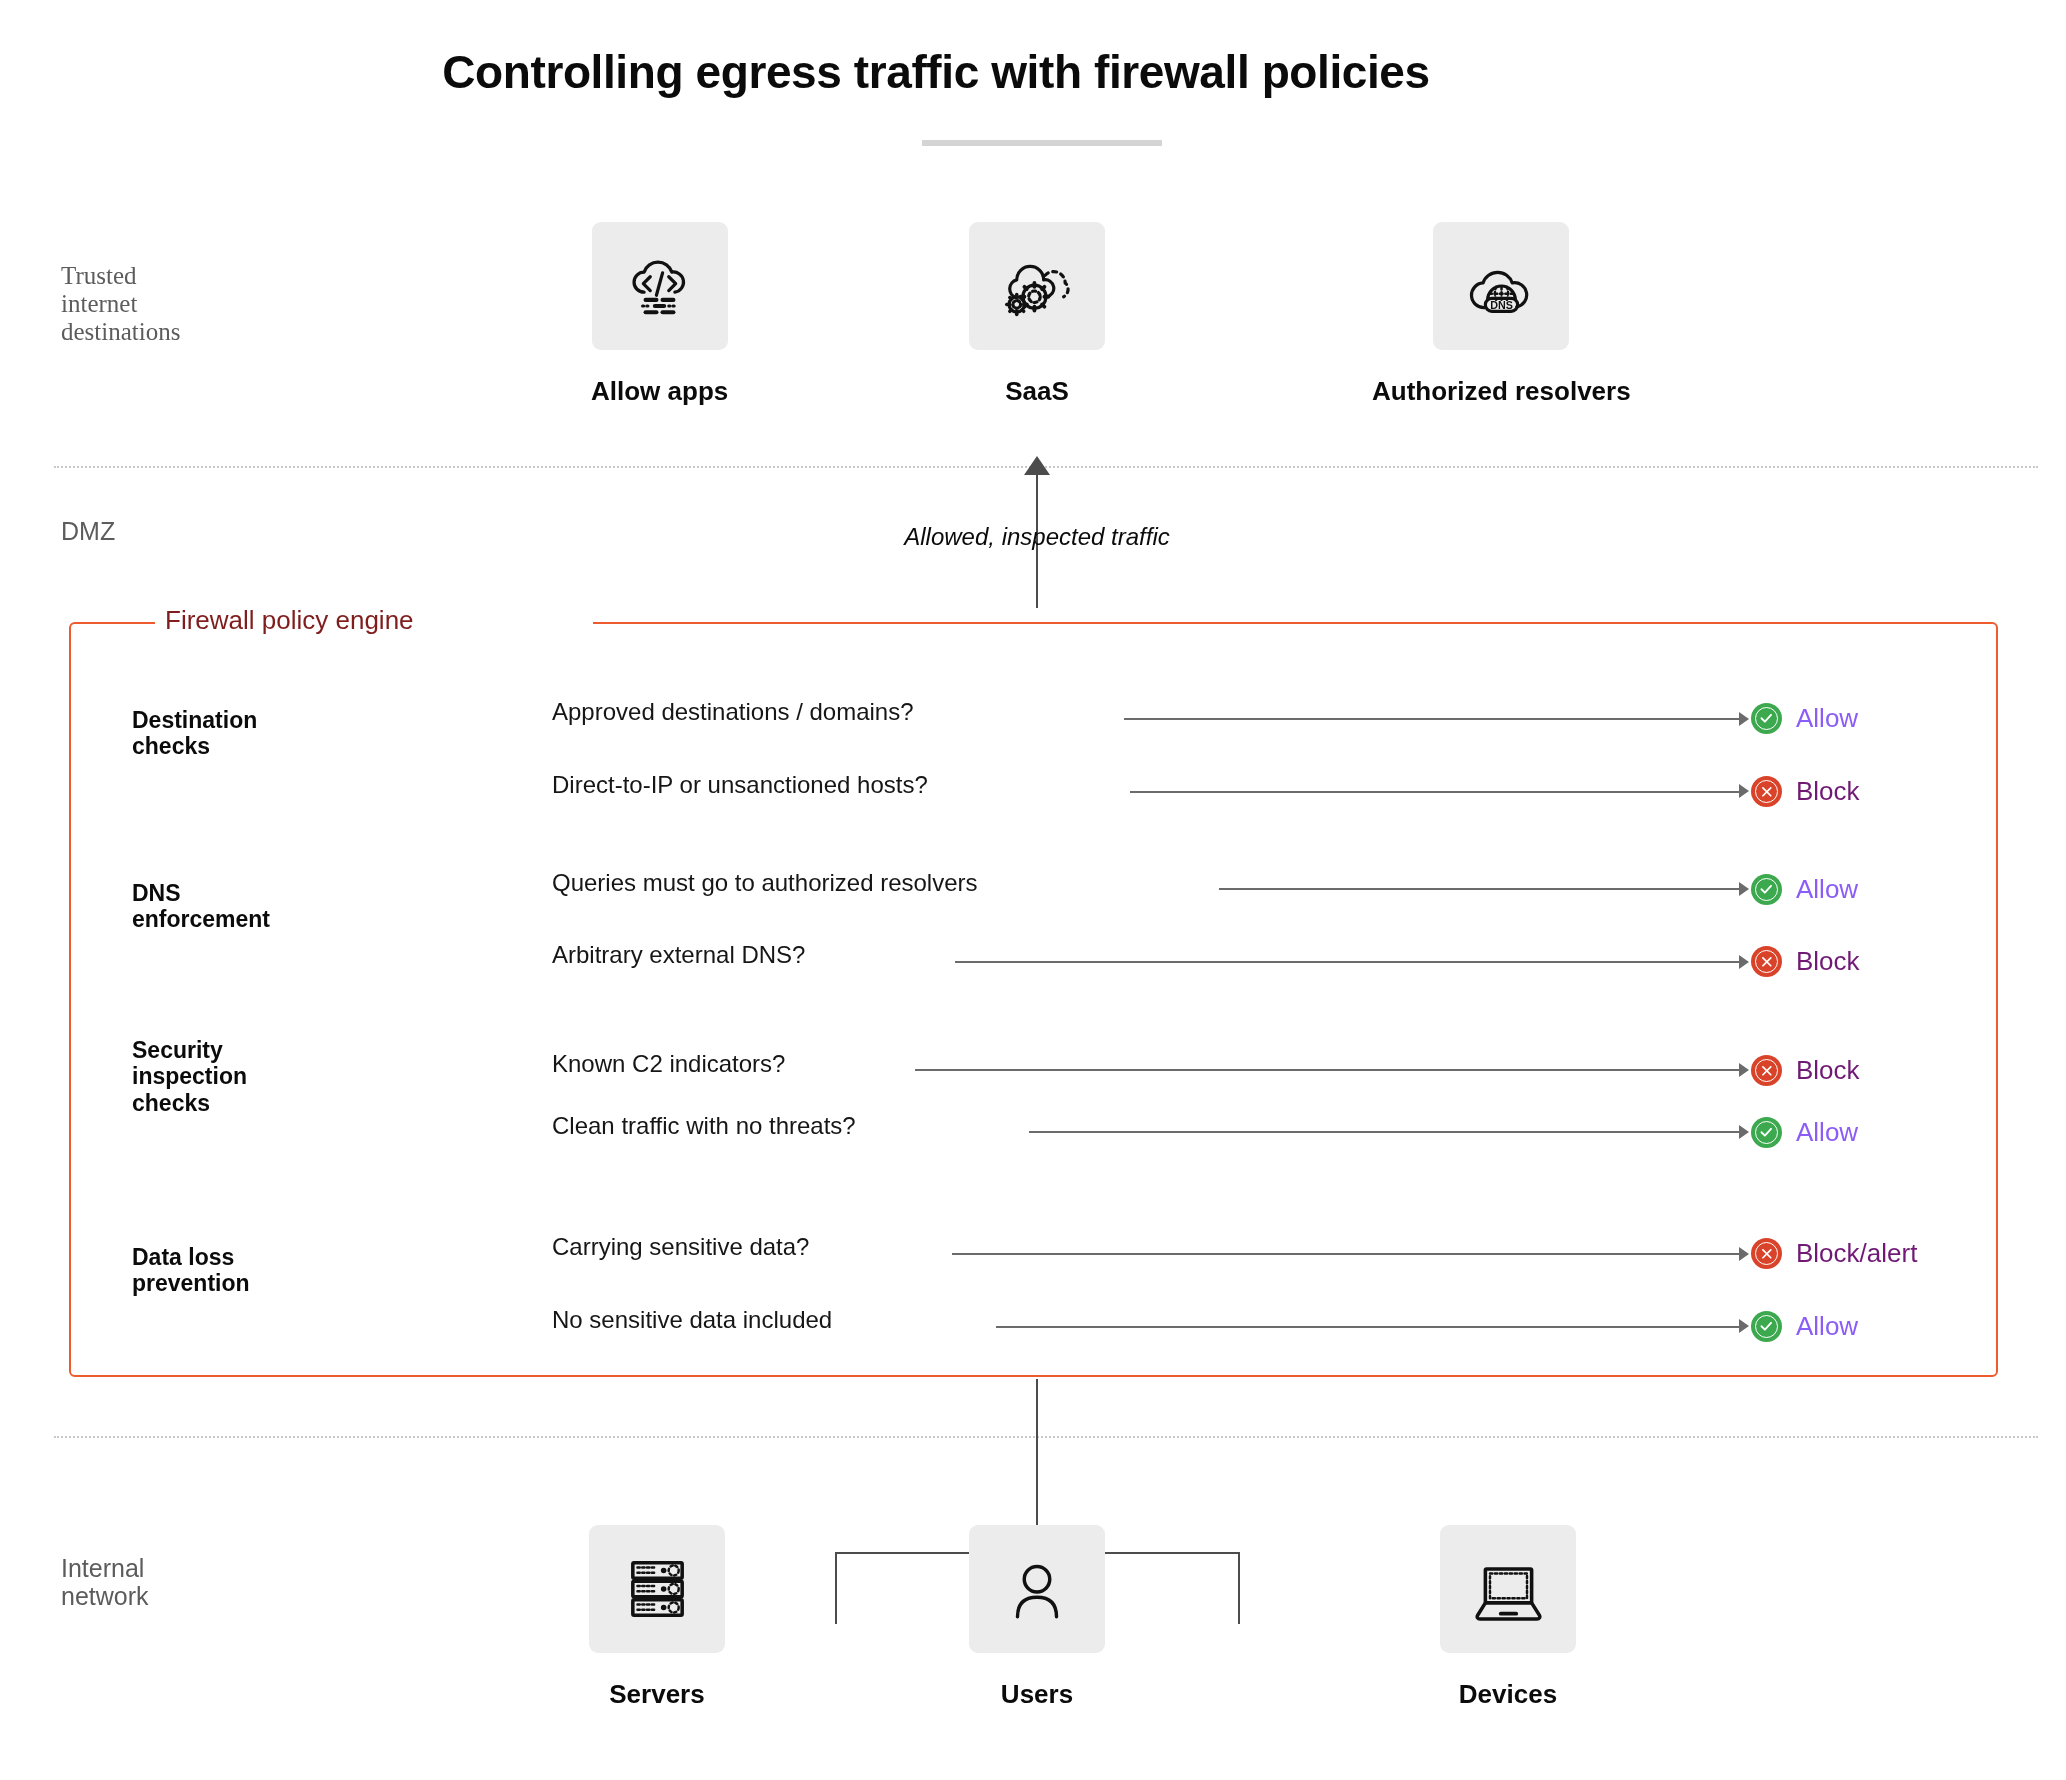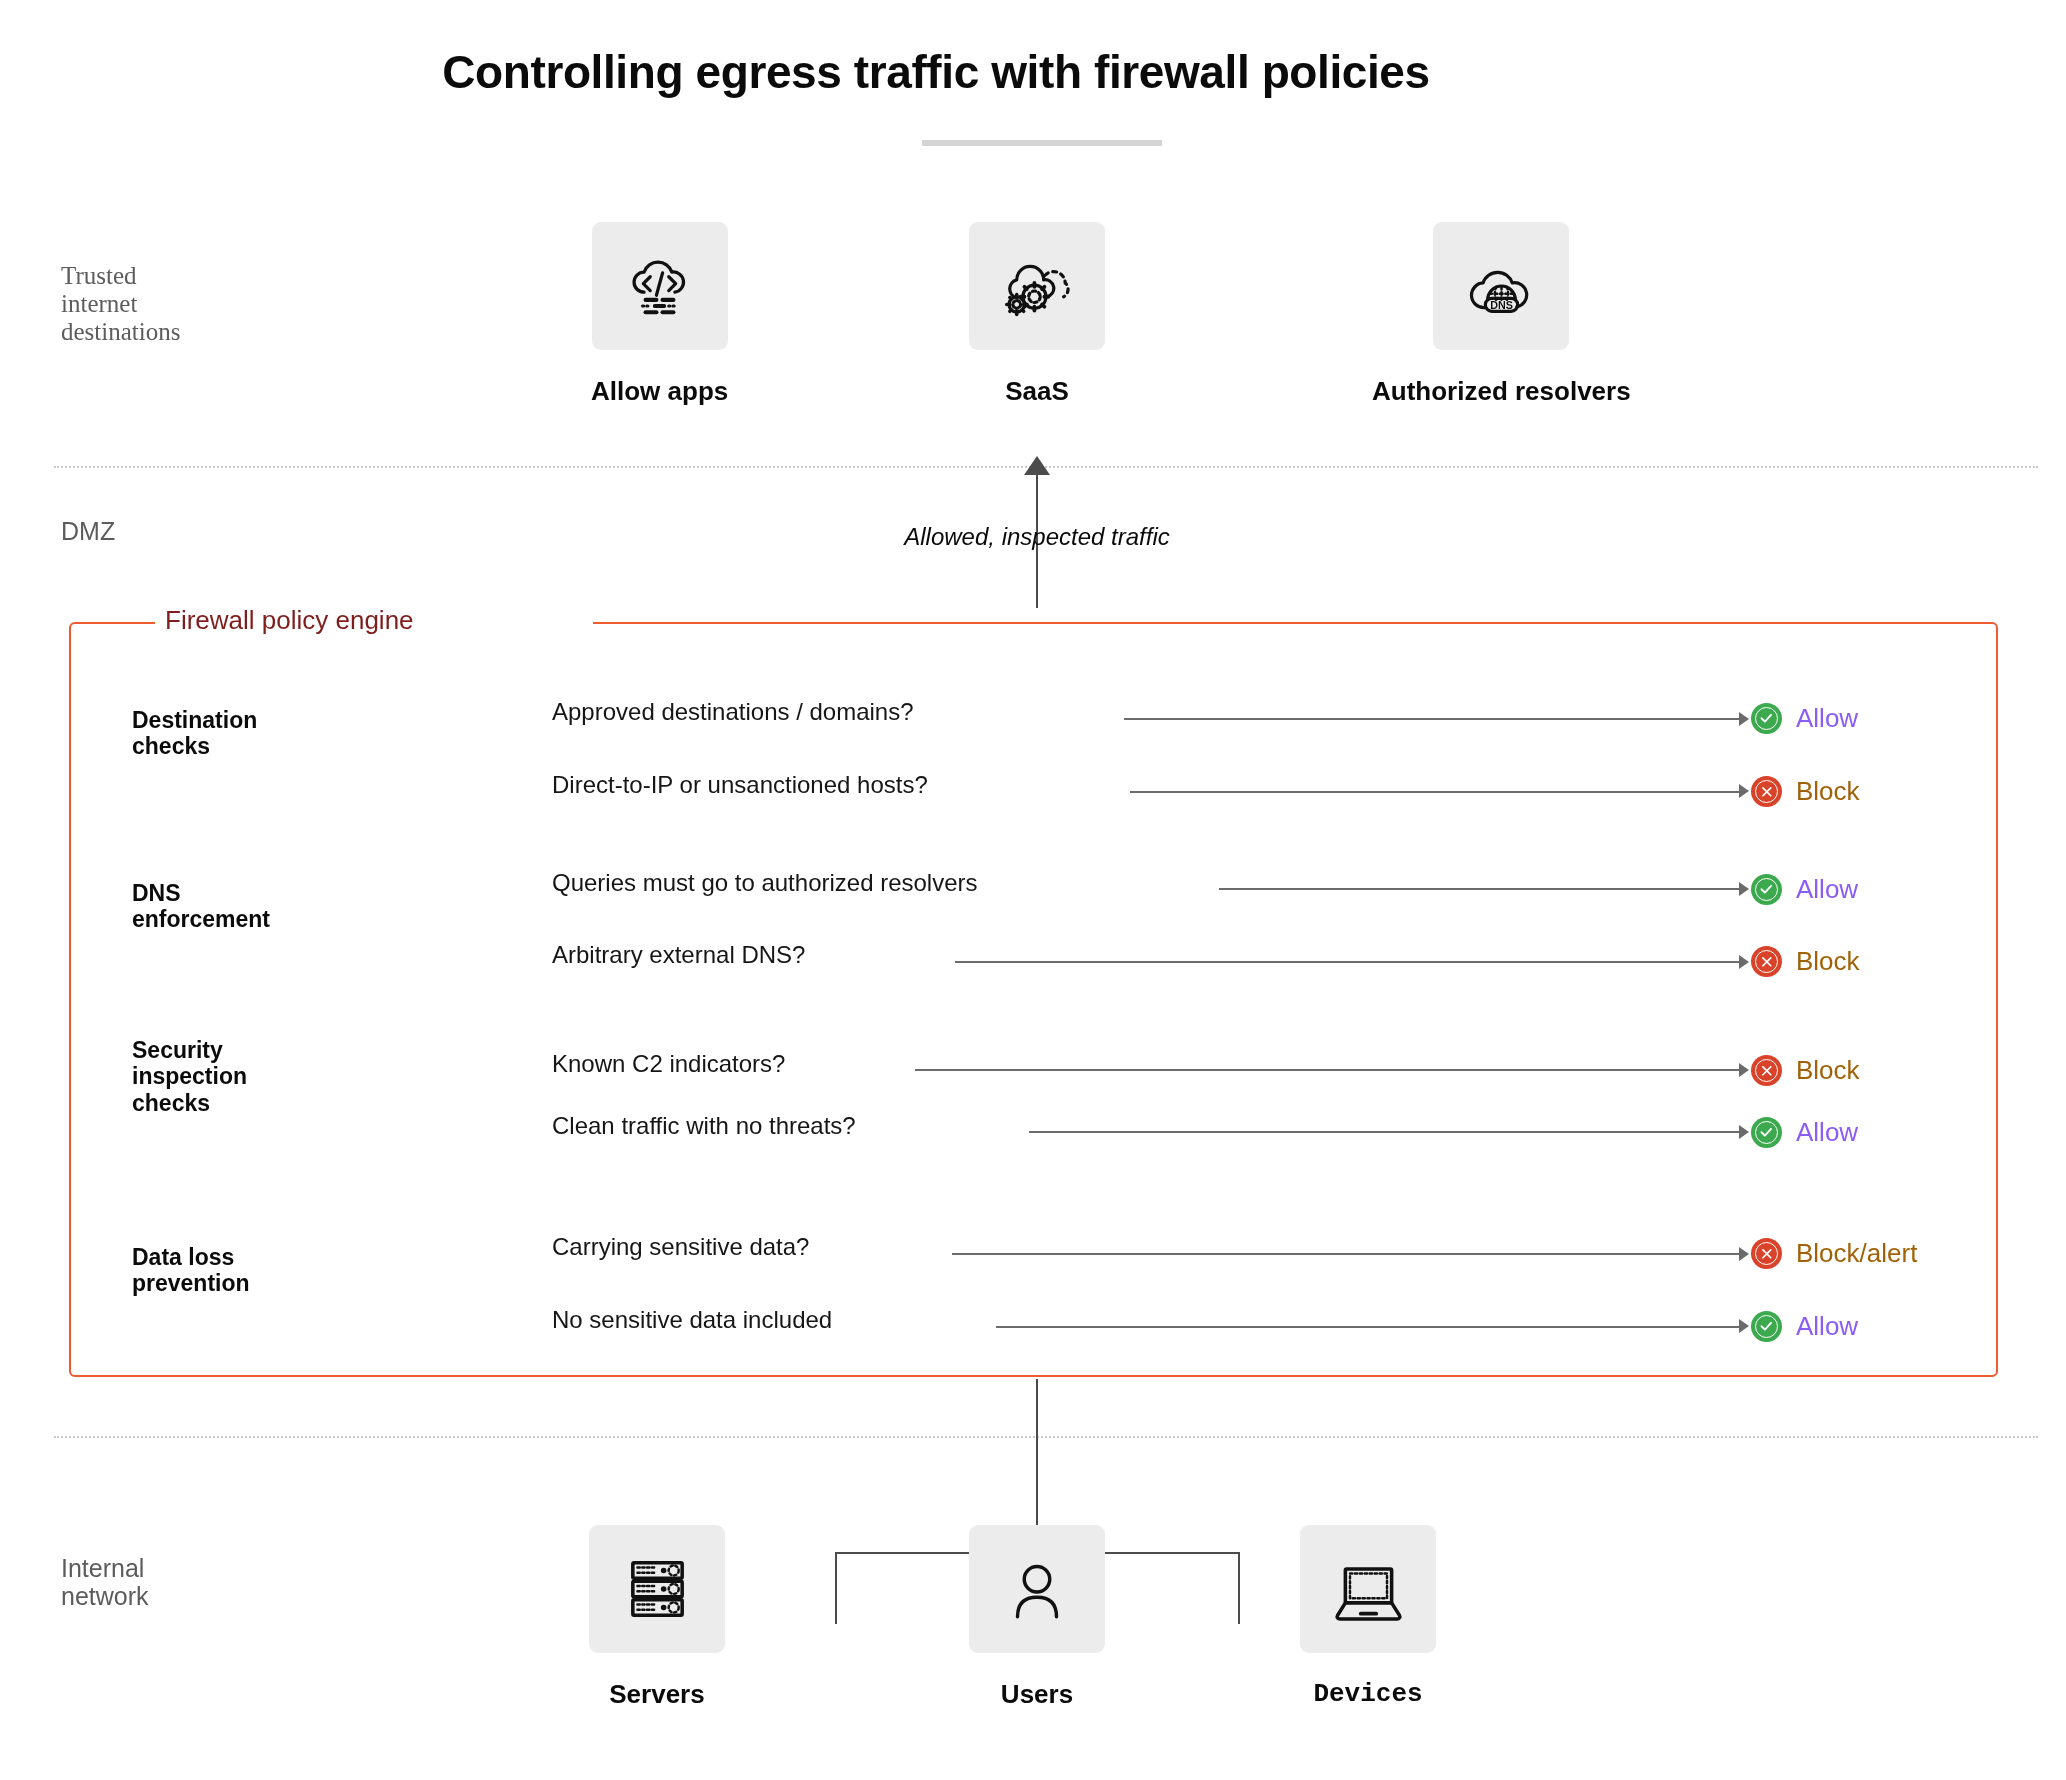--- a/index.html
+++ b/index.html
@@ -49,21 +49,21 @@
   .node .tile-label{margin-top:26px;}
 
   
   #node-cloudapps{left:591px;top:222px;}
   #node-saas{left:969px;top:222px;}
   #node-resolvers{left:1372px;top:222px;}
 
   
   #node-servers{left:589px;top:1525px;}
   #node-users{left:969px;top:1525px;}
-  #node-devices{left:1300px;top:1525px;font-family:Liberation Mono, monospace;}
+  #node-devices{left:1440px;top:1525px;}
 
   
   .vline{background:#4c4c4c;width:2.1px;}
   .hline{background:#4c4c4c;height:2.1px;}
   #arrow-up{left:1036px;top:463px;height:145px;}
   #arrow-up-head{
     left:1024px;top:456px;width:0;height:0;
     border-left:13.2px solid transparent;border-right:13.2px solid transparent;
     border-bottom:19px solid #4c4c4c;
   }
@@ -120,21 +120,21 @@
   .badge.block{background:#d9432a;}
   .badge::before{
     content:"";position:absolute;left:3.7px;top:3.7px;width:23px;height:23px;
     border:1.7px solid #ffffff;border-radius:50%;box-sizing:border-box;
   }
   .badge svg{position:relative;z-index:2;}
   .verdict-label{
     font-size:26px;margin-left:14px;white-space:nowrap;font-weight:normal;
   }
   .verdict-label.allow{color:#8b5cf6;}
-  .verdict-label.block{color:#a16207;}
+  .verdict-label.block{color:#701a75;}
 </style>
 </head>
 <body>
 
 <div class="abs" id="title">Controlling egress traffic with firewall policies</div>
 <div class="abs" id="title-rule"></div>
 
 <div class="abs zone-sep" id="sep-1"></div>
 <div class="abs zone-sep" id="sep-2"></div>
 

